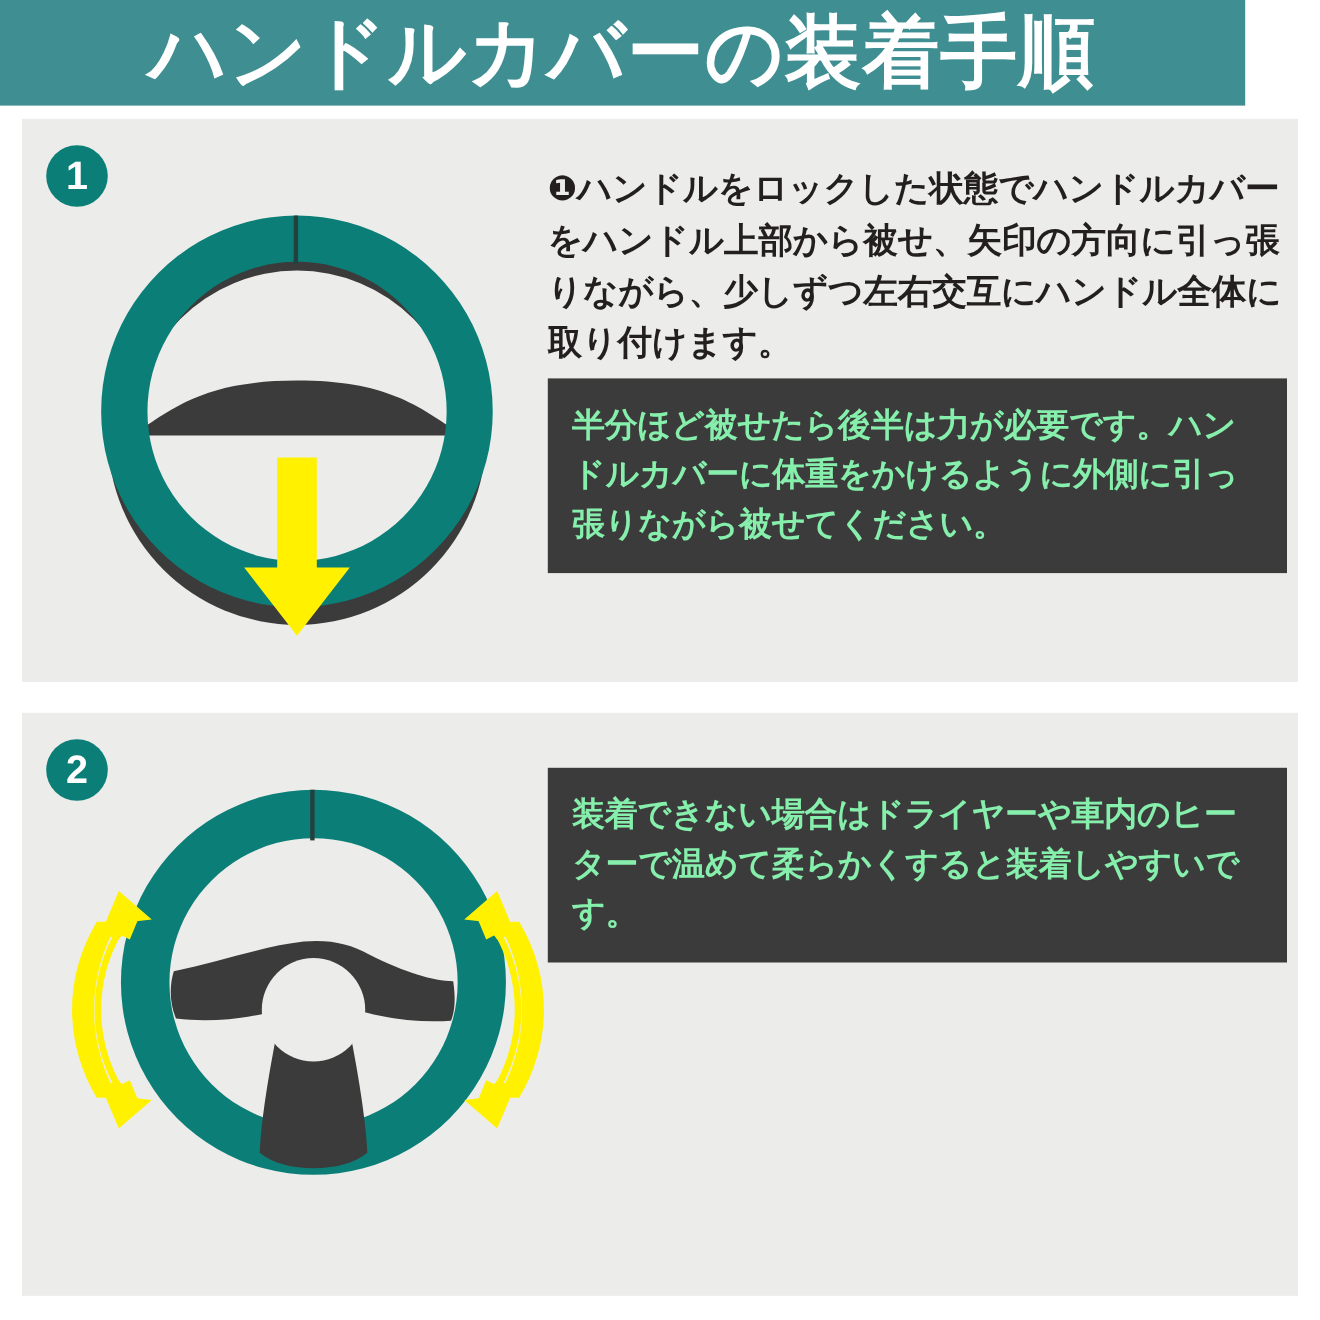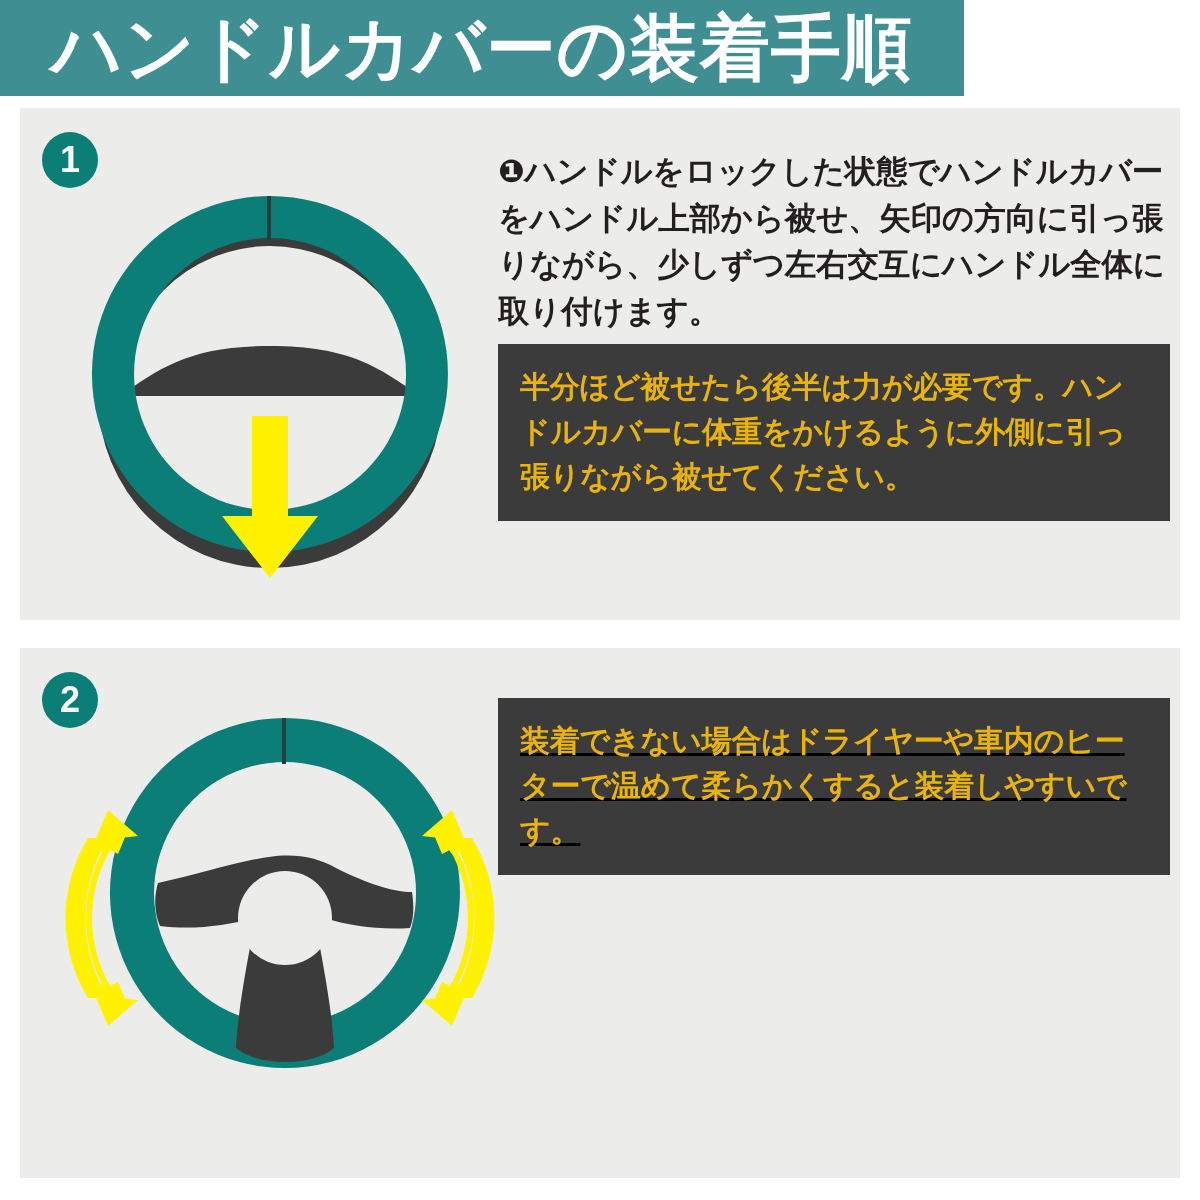--- a/index.html
+++ b/index.html
@@ -19,21 +19,21 @@
     width: 1200px;
     height: 1200px;
     background: #ffffff;
   }
 
   
   .header {
     position: absolute;
     left: 0;
     top: 0;
-    width: 964px;
+    width: 1132px;
     height: 96px;
     background: #3f8e92;
     display: flex;
     align-items: center;
     justify-content: center;
   }
   .header-title {
     color: #ffffff;
     font-size: 72px;
     font-weight: bold;
@@ -99,30 +99,30 @@
     margin: 0 0 10px 0;
     white-space: pre-line;
   }
 
   .note-box {
     background: #3b3b3b;
     padding: 20px 22px 22px 22px;
     box-sizing: border-box;
   }
   .note-text {
-    color: #eab308;
+    color: #86efac;
     font-size: 30px;
     font-weight: bold;
     line-height: 1.5;
     letter-spacing: -0.2px;
     margin: 0;
     white-space: pre-line;
   }
   #note-1 { width: 672px; }
-  #note-2 { width: 672px; margin-top: 22px; text-decoration: underline; }
+  #note-2 { width: 672px; margin-top: 22px; }
 </style>
 </head>
 <body>
 
 <div class="page">
 
   <div class="header">
     <div class="header-title">ハンドルカバーの装着手順</div>
   </div>
 

